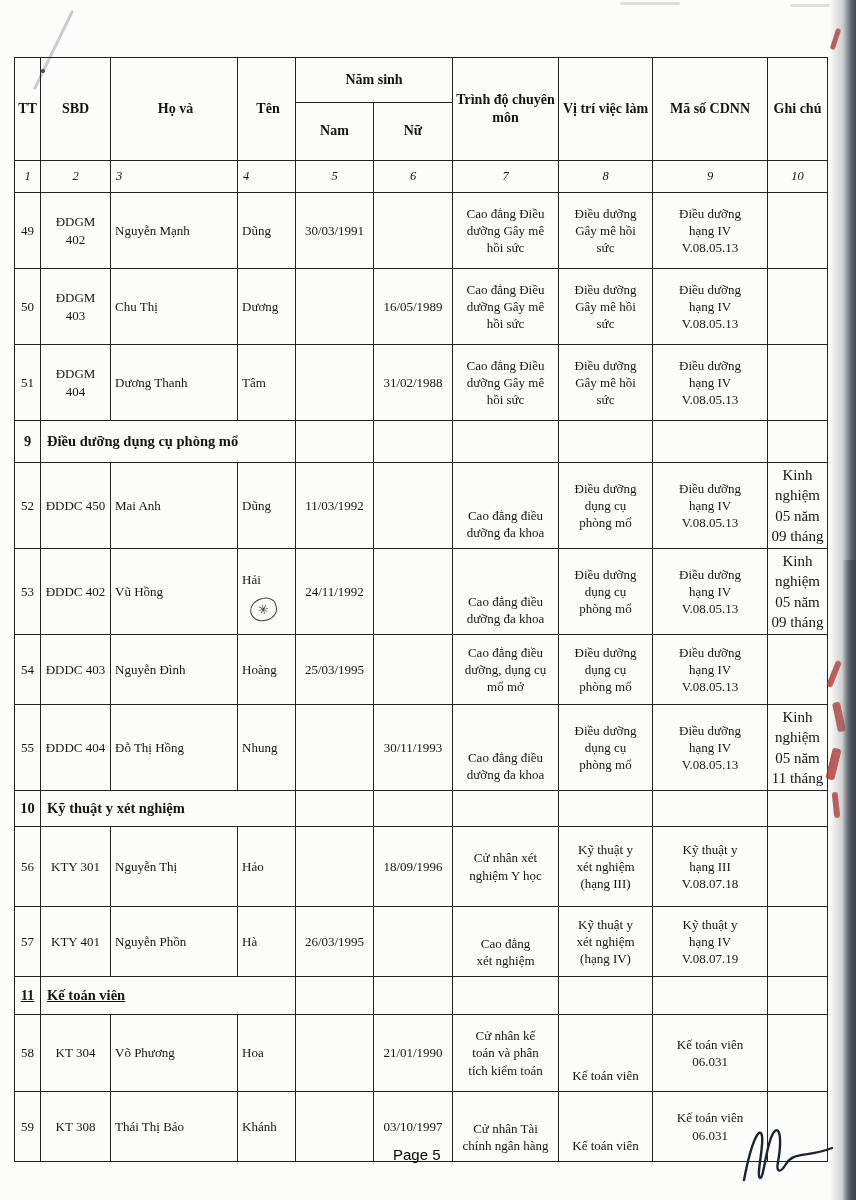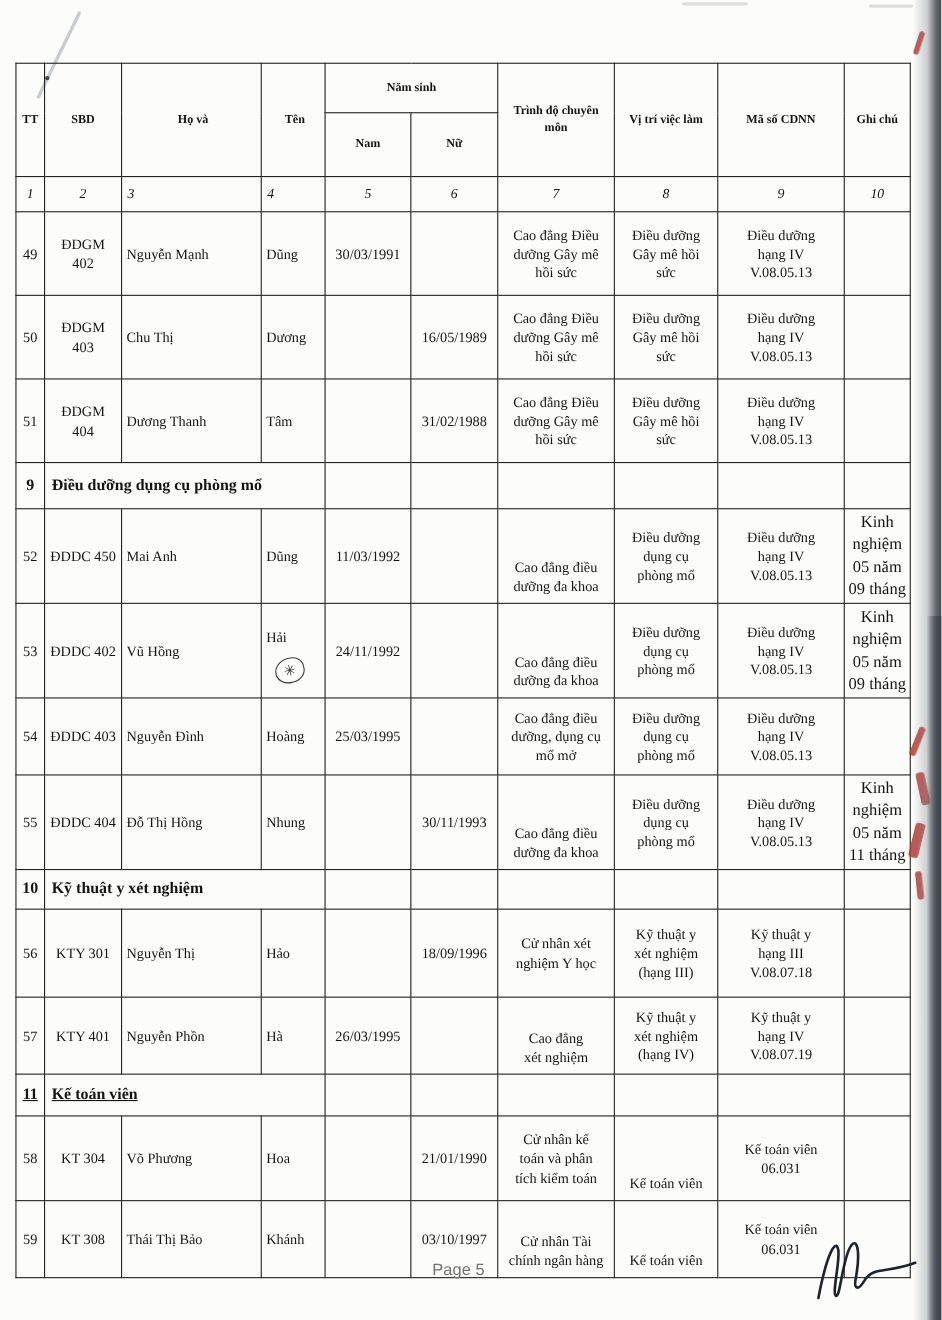--- a/index.html
+++ b/index.html
@@ -1,37 +1,37 @@
 <!DOCTYPE html>
 <html><head>
 <meta charset="utf-8">
 <style>
   html,body{margin:0;padding:0;}
   body{width:856px;height:1200px;background:#e9e9e9;}
   .page{position:relative;width:856px;height:1200px;background:#fcfcfa;overflow:hidden;
         font-family:"Liberation Serif", serif;color:#141414;}
   table.main{position:absolute;left:14px;top:57px;width:813px;border-collapse:collapse;table-layout:fixed;}
   th,td{border:1.5px solid #222;padding:2px 3px;font-size:13px;line-height:1.32;overflow:hidden;}
-  thead th{font-weight:bold;font-size:11px;vertical-align:middle;text-align:center;background:transparent;}
+  thead th{font-weight:bold;font-size:14px;vertical-align:middle;text-align:center;background:transparent;}
   thead th.al{text-align:center;padding-left:6px;}
   tr.h-top{height:45px;} tr.h-sub{height:58px;}
   tr.idx td{font-style:italic;font-size:12.5px;height:27px;text-align:center;vertical-align:middle;}
   tr.idx td.l{text-align:left;padding-left:5px;}
   .c{text-align:center;vertical-align:middle;}
   .l{text-align:left;vertical-align:middle;padding-left:4px;}
   .pre{white-space:pre-line;}
   .vb{vertical-align:bottom;padding-bottom:7px;}
   .small{font-size:15px;line-height:1.35;}
   td.secno{text-align:center;font-weight:bold;font-size:14.5px;vertical-align:middle;}
   td.sec{text-align:left;font-weight:bold;font-size:14.5px;padding-left:6px;vertical-align:middle;}
   .mark{display:inline-block;border:1.6px solid #3c3c3c;border-radius:55% 45% 50% 50%;
         width:25px;height:21px;line-height:21px;text-align:center;font-size:13px;margin-left:8px;
         transform:translateY(9px) rotate(-14deg);color:#333;}
   .footer{position:absolute;left:393px;top:1146px;font-family:"Liberation Sans",sans-serif;
-          font-size:15px;color:#737373;}
+          font-size:15px;color:#000000;}
   .edge{position:absolute;right:0;top:0;width:26px;height:1200px;
         background:linear-gradient(to right, rgba(130,136,142,0) 0%, rgba(130,136,142,.40) 50%, #5d646b 82%, #454c53 100%);}
   .edge2{position:absolute;right:0;top:560px;width:14px;height:640px;background:linear-gradient(to right, rgba(90,96,102,0), #3e444b);}
   .scratch{position:absolute;left:52px;top:6px;width:3px;height:88px;background:#b7bbc0;
            transform:rotate(26deg);opacity:.75;border-radius:2px;}
   .dot{position:absolute;background:#4a4a4a;border-radius:50%;}
   .red{position:absolute;background:#b5342e;opacity:.82;filter:blur(.4px);border-radius:3px;}
   .faint{position:absolute;background:#c9c9c6;opacity:.6;border-radius:2px;}
   .sig{position:absolute;left:736px;top:1118px;}
 </style>

